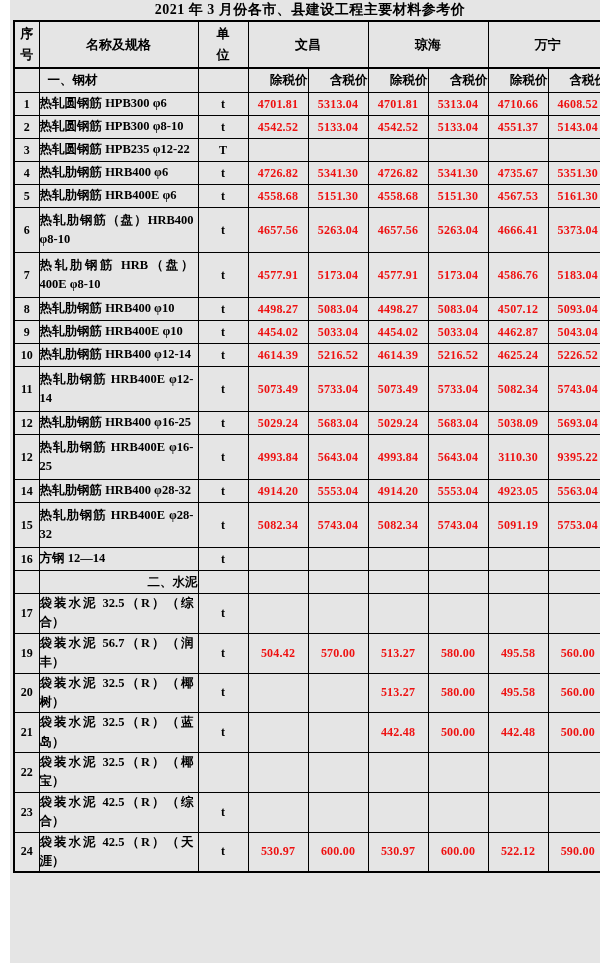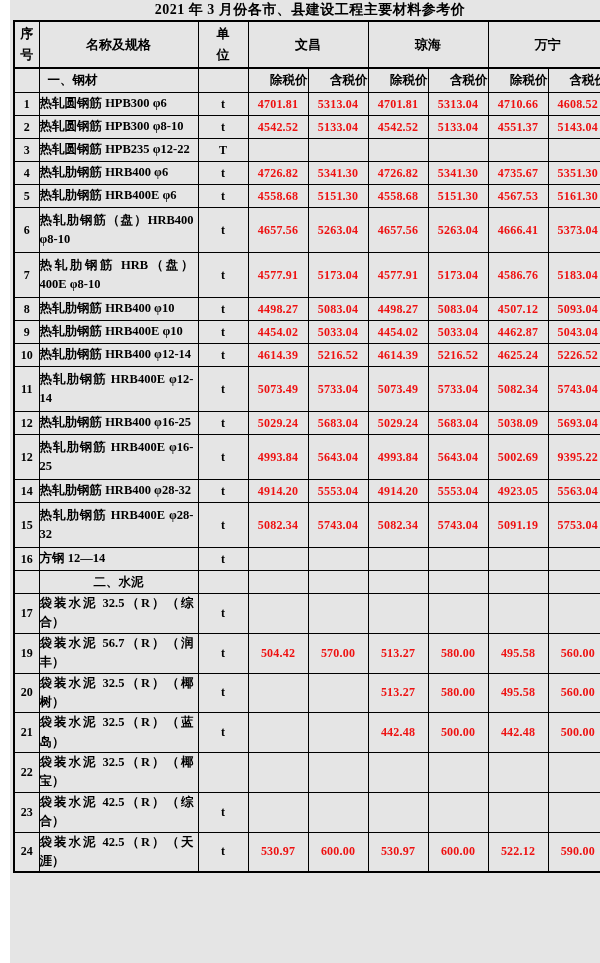--- a/index.html
+++ b/index.html
@@ -62,21 +62,21 @@
   tbody tr.tall { height: 45px; }
   tbody tr.section-row { height: 23px; }
 
   td.c-no   { text-align: center; font-size: 12px; }
   td.c-name {
     text-align: justify;
     font-size: 12.5px;
     padding-right: 4px;
     line-height: 1.55;
   }
-  td.c-sec  { text-align: center; font-size: 12.5px; }
+  td.c-sec  { text-align: right; font-size: 12.5px; }
   td.c-unit { text-align: center; font-size: 12px; }
   td.c-price {
     text-align: center;
     font-size: 12px;
     color: #ee1111;
     letter-spacing: 0.2px;
   }
 </style>
 </head>
 <body>
@@ -251,21 +251,21 @@
           <td class="c-price">5693.04</td>
         </tr>
         <tr class="tall">
           <td class="c-no">12</td>
           <td class="c-name">热轧肋钢筋 HRB400E φ16-25</td>
           <td class="c-unit">t</td>
           <td class="c-price">4993.84</td>
           <td class="c-price">5643.04</td>
           <td class="c-price">4993.84</td>
           <td class="c-price">5643.04</td>
-          <td class="c-price">5002.69</td>
+          <td class="c-price">3110.30</td>
           <td class="c-price">9395.22</td>
         </tr>
         <tr class="r">
           <td class="c-no">14</td>
           <td class="c-name">热轧肋钢筋 HRB400 φ28-32</td>
           <td class="c-unit">t</td>
           <td class="c-price">4914.20</td>
           <td class="c-price">5553.04</td>
           <td class="c-price">4914.20</td>
           <td class="c-price">5553.04</td>

